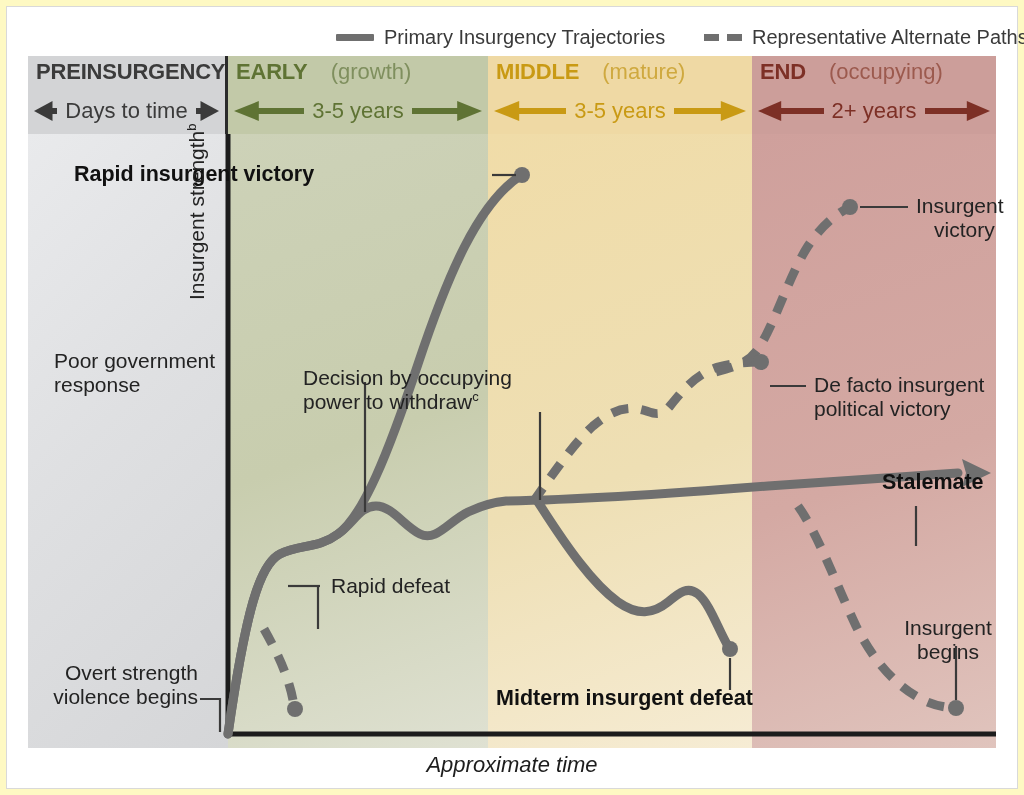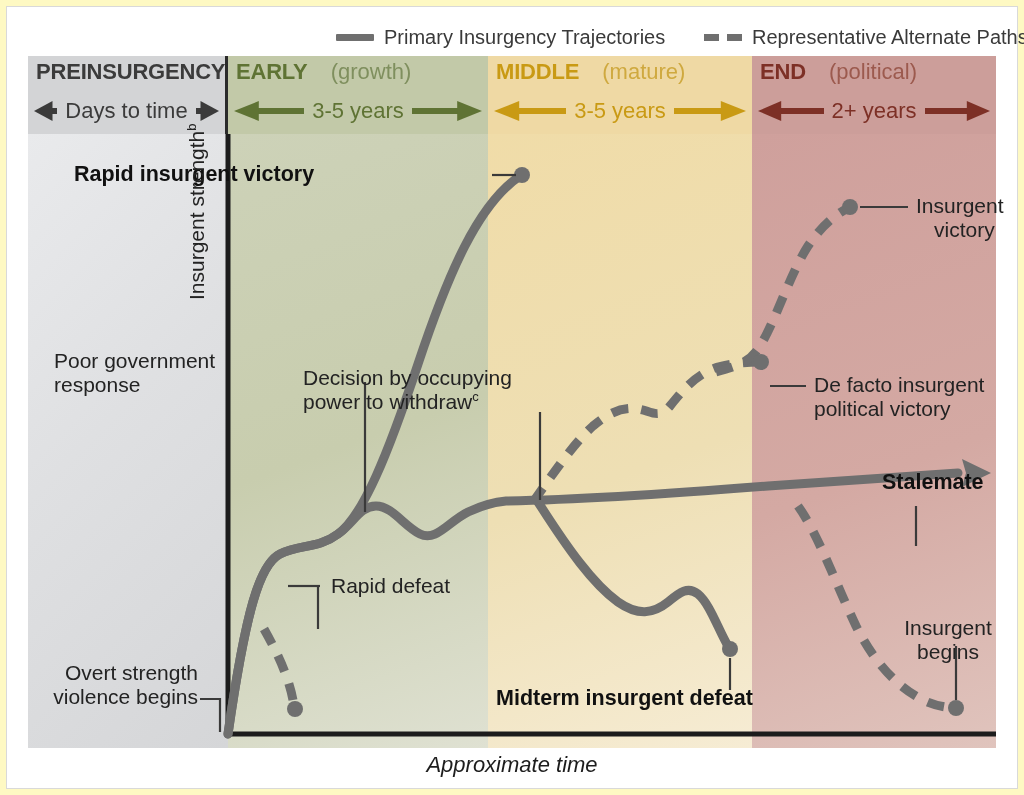--- a/index.html
+++ b/index.html
@@ -138,21 +138,21 @@
             <polygon points="200,13 180,3 180,23" fill="#c99a14"></polygon>
           </svg>
         </div>
         <span class="txt">3-5 years</span>
       </div>
     </div>
 
     <div class="phase ph-end">
       <div class="ph-title">
         <span class="kw">END</span>
-        <span class="sub">(political)</span>
+        <span class="sub">(occupying)</span>
       </div>
       <div class="dur">
         <div class="arrowline">
           <svg viewBox="0 0 200 26" preserveAspectRatio="none">
             <line x1="14" y1="13" x2="186" y2="13" stroke="#7d3026" stroke-width="6"></line>
             <polygon points="0,13 20,3 20,23" fill="#7d3026"></polygon>
             <polygon points="200,13 180,3 180,23" fill="#7d3026"></polygon>
           </svg>
         </div>
         <span class="txt">2+ years</span>

